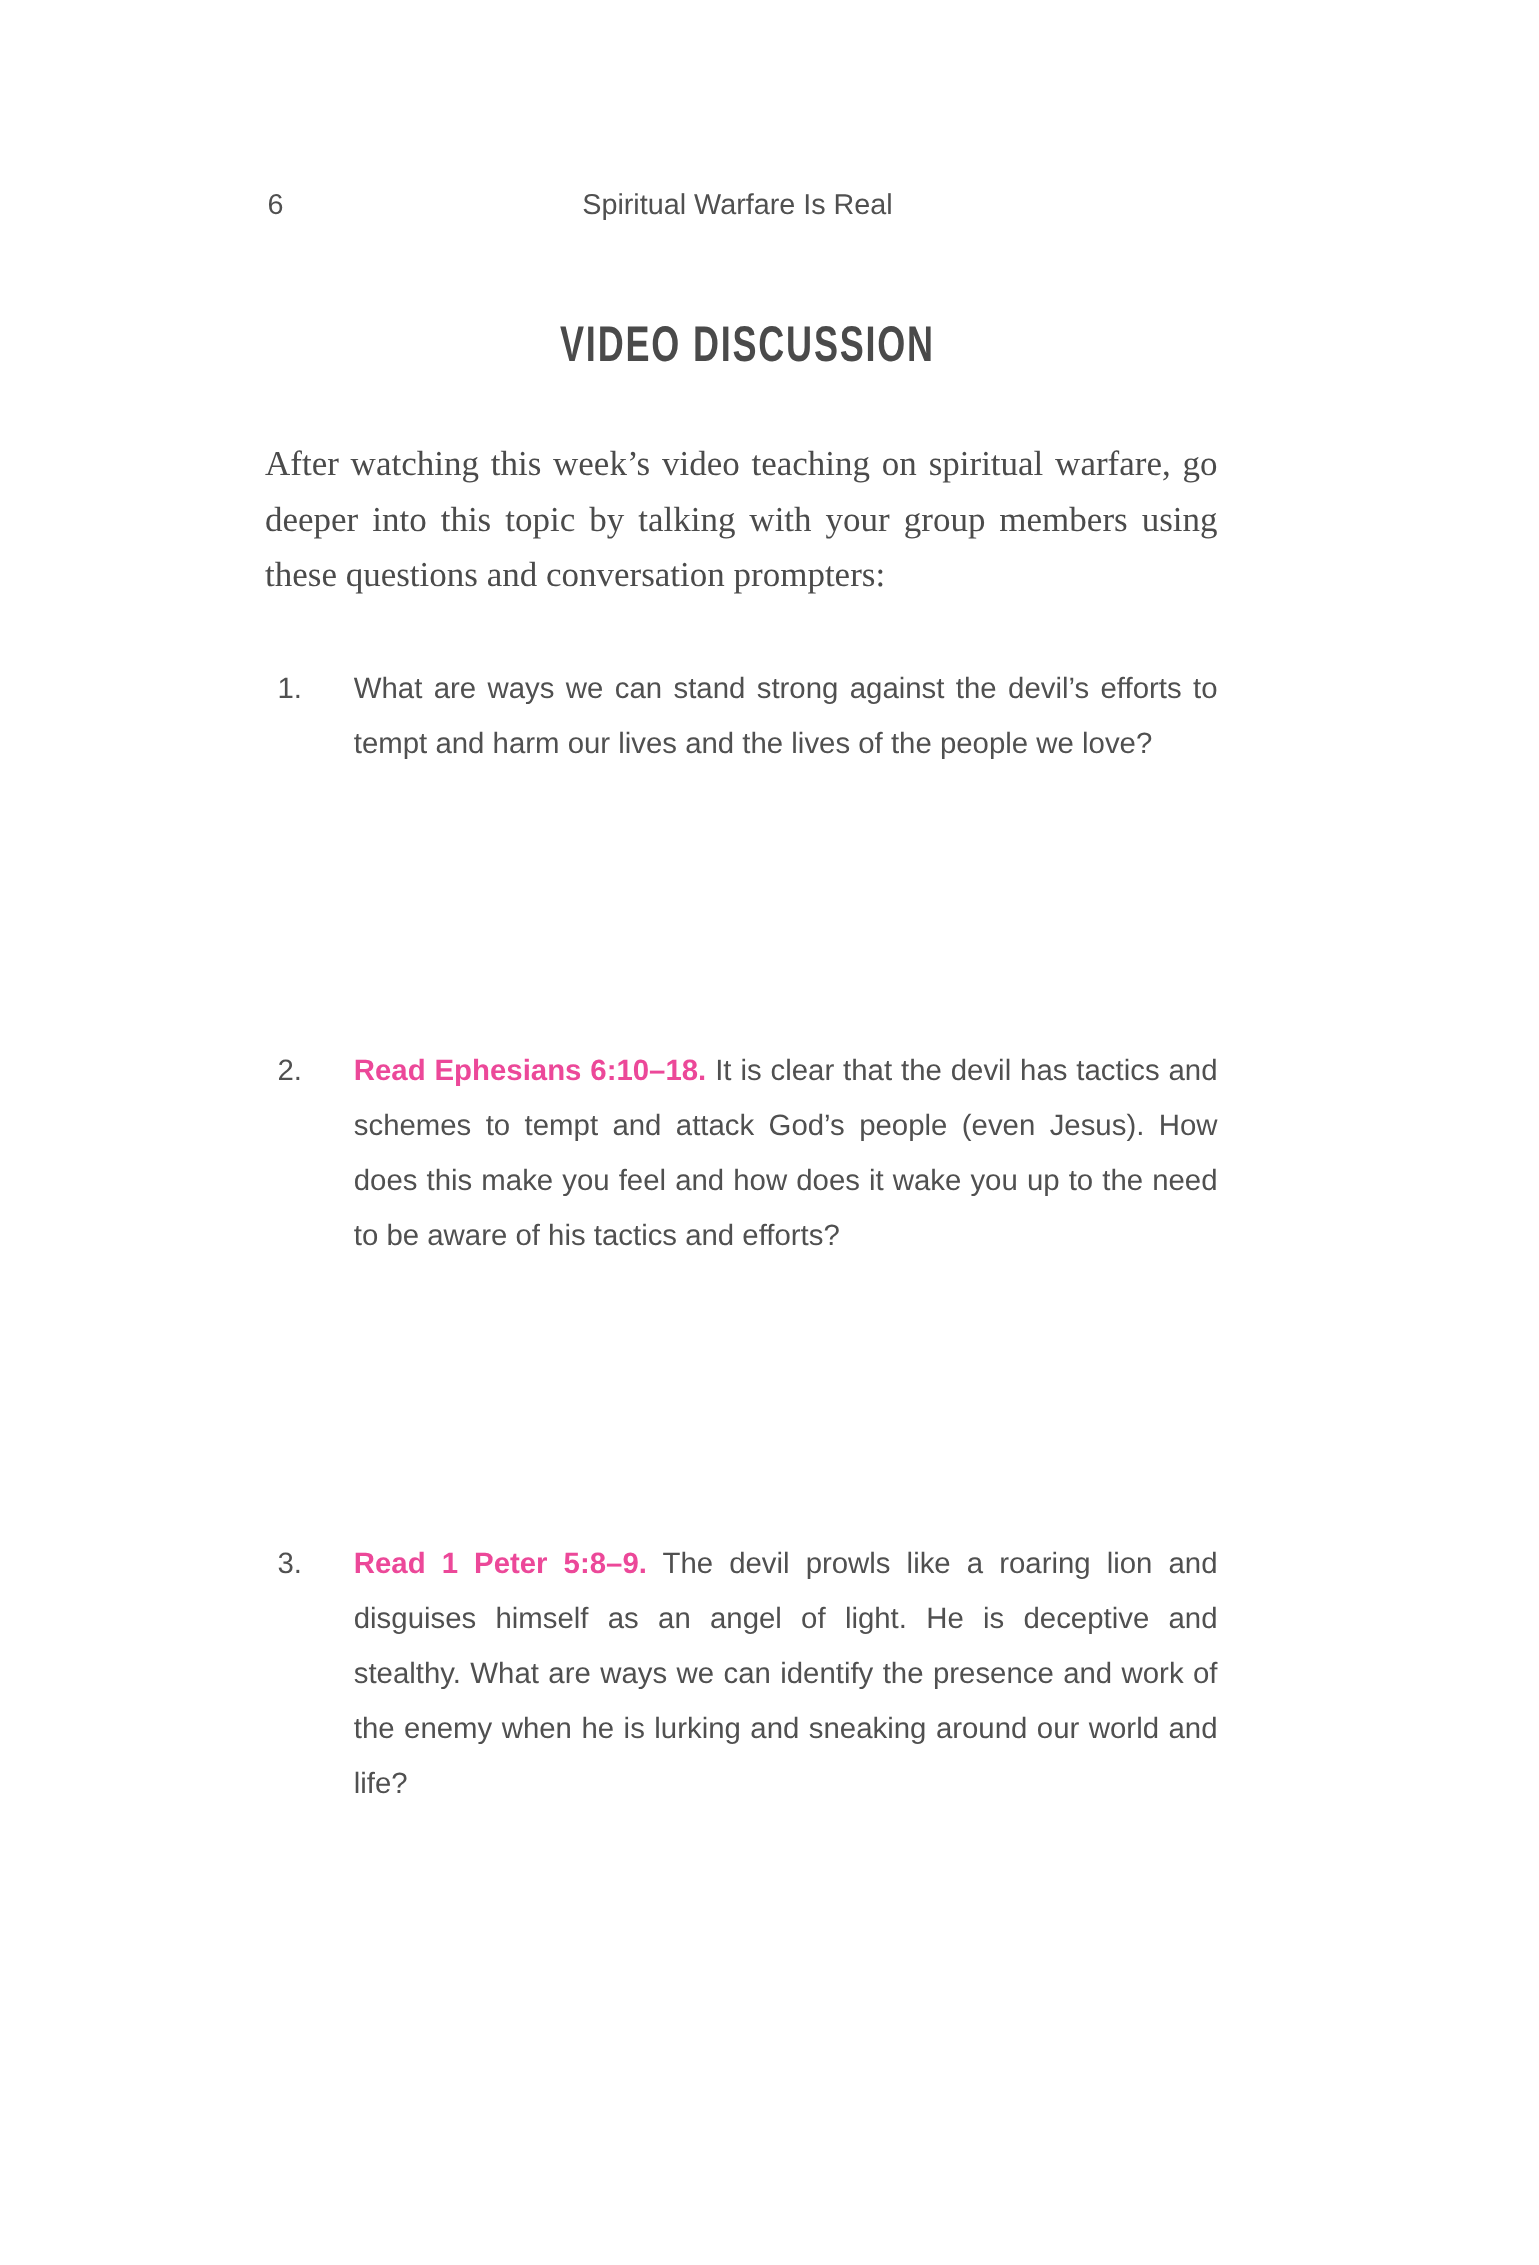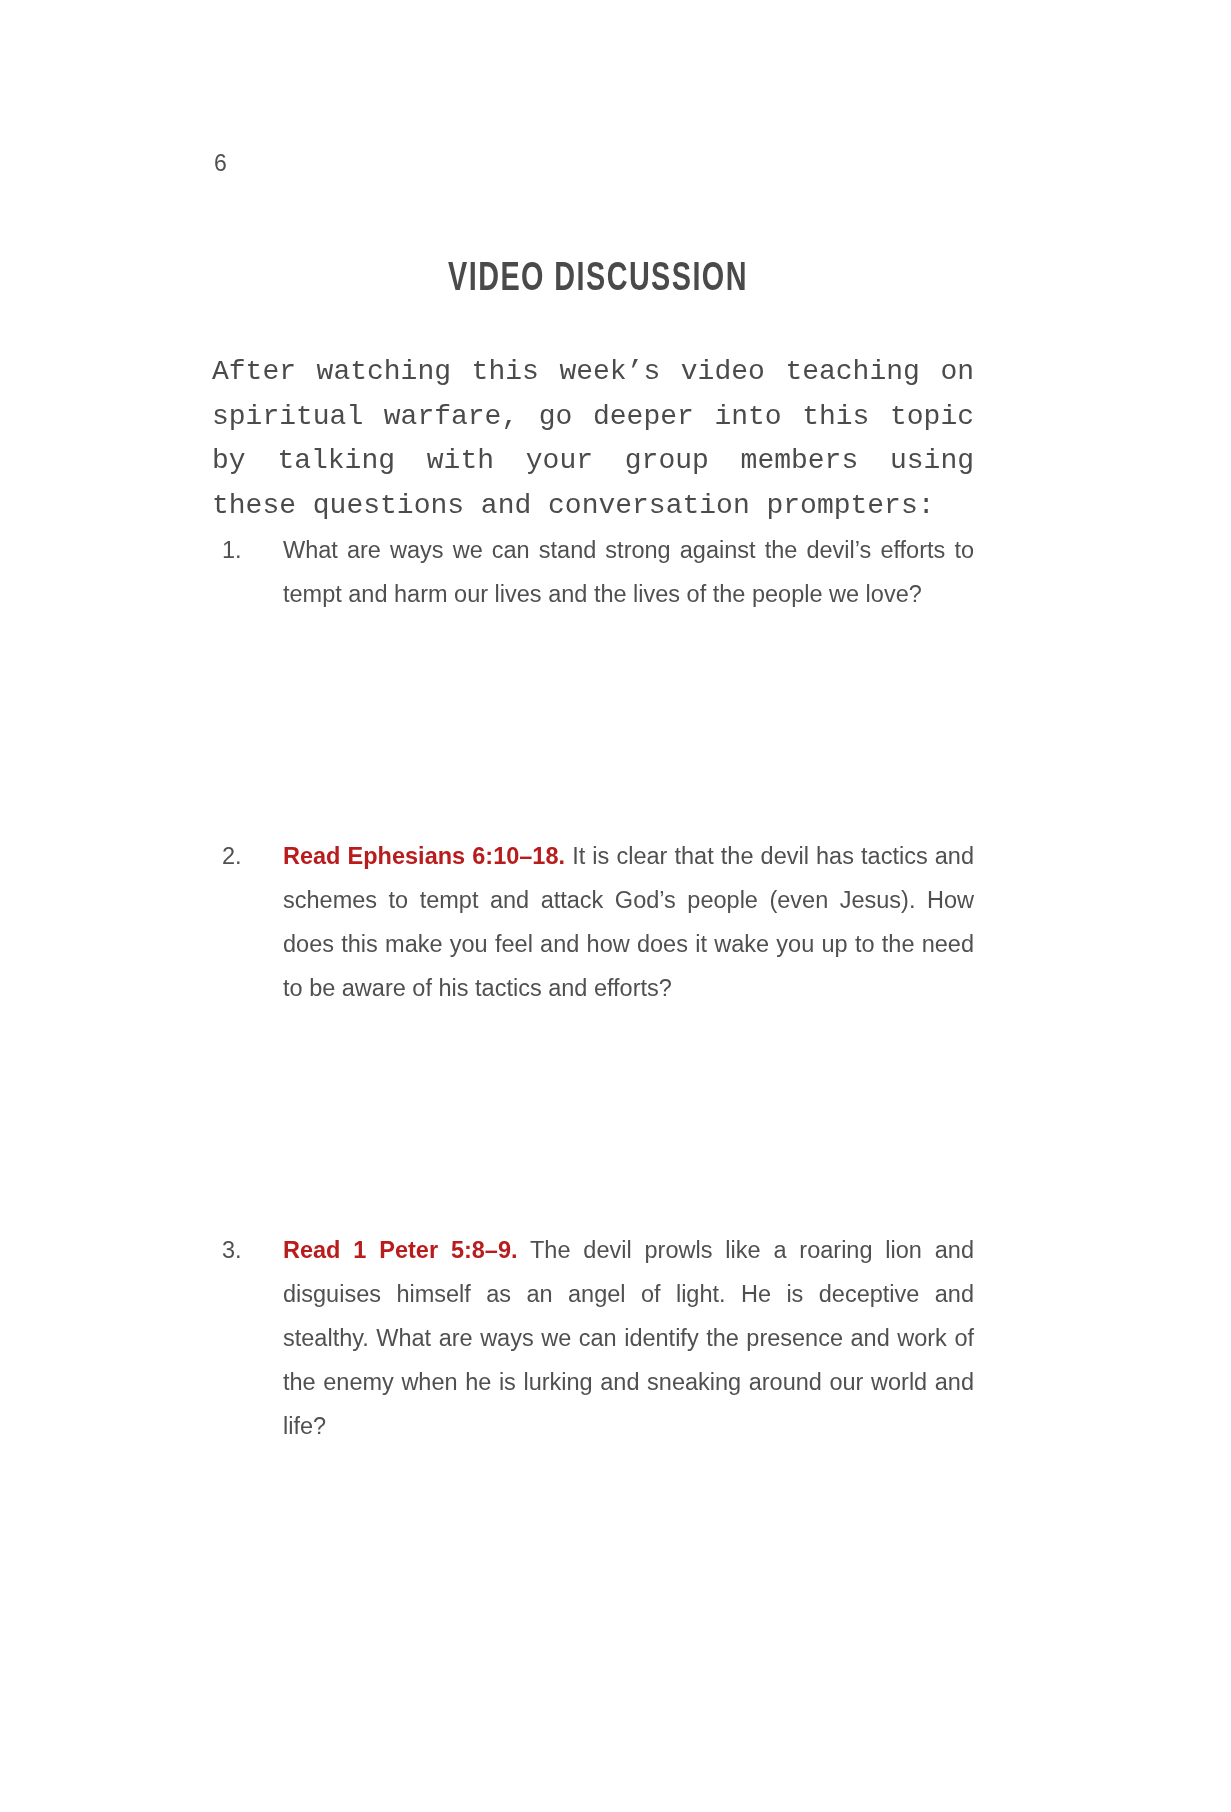--- a/index.html
+++ b/index.html
@@ -5,36 +5,37 @@
     html, body { margin: 0; padding: 0; background: #ffffff; }
     body { width: 1231px; height: 1812px; position: relative; overflow: hidden; color: #4a4a4a; }
     .running-head { position: absolute; top: 150px; left: 0; width: 1231px; height: 32px;
       font-family: "Liberation Sans", sans-serif; font-size: 23px; color: #505050; }
     .page-num { position: absolute; left: 214px; top: 0; }
     .running-title { position: absolute; left: 0; width: 1180px; text-align: center; top: 0; }
     .section-title { position: absolute; top: 254px; left: 0; width: 1196px; text-align: center;
       font-family: "Liberation Sans", sans-serif; font-weight: bold; font-size: 40px;
       letter-spacing: 2px; color: #4a4a4a; transform: scaleX(0.72); transform-origin: 598px 0; }
     .intro { position: absolute; top: 350px; left: 212px; width: 762px;
-      font-family: Liberation Mono, monospace; font-size: 28px; line-height: 44.5px; color: #4b4b4b;
+      font-family: Liberation Serif, serif; font-size: 28px; line-height: 44.5px; color: #4b4b4b;
       text-align: justify; }
     .question { position: absolute; left: 222px; width: 752px;
       font-family: "Liberation Sans", sans-serif; font-size: 23.5px; line-height: 44px; color: #505050; }
     .question .num { position: absolute; left: 0; top: 0; width: 36px; }
     .question .body { margin-left: 61px; text-align: justify; }
-    .question .ref { font-weight: bold; color: #b91c1c; }
+    .question .ref { font-weight: bold; color: #ec4899; }
     #q1 { top: 528px; }
     #q2 { top: 834px; }
     #q3 { top: 1228px; }
   </style>
 </head>
 <body>
 
 <div class="running-head">
   <span class="page-num">6</span>
+  <span class="running-title">Spiritual Warfare Is Real</span>
 </div>
 
 <div class="section-title">VIDEO DISCUSSION</div>
 
 <p class="intro" style="margin:0;">After watching this week’s video teaching on spiritual warfare, go deeper into this topic by talking with your group members using these questions and conversation prompters:</p>
 
 <div class="question" id="q1">
   <span class="num">1.</span>
   <div class="body">
     <span class="ref"></span><span>What are ways we can stand strong against the devil’s efforts to tempt and harm our lives and the lives of the people we love?</span>

